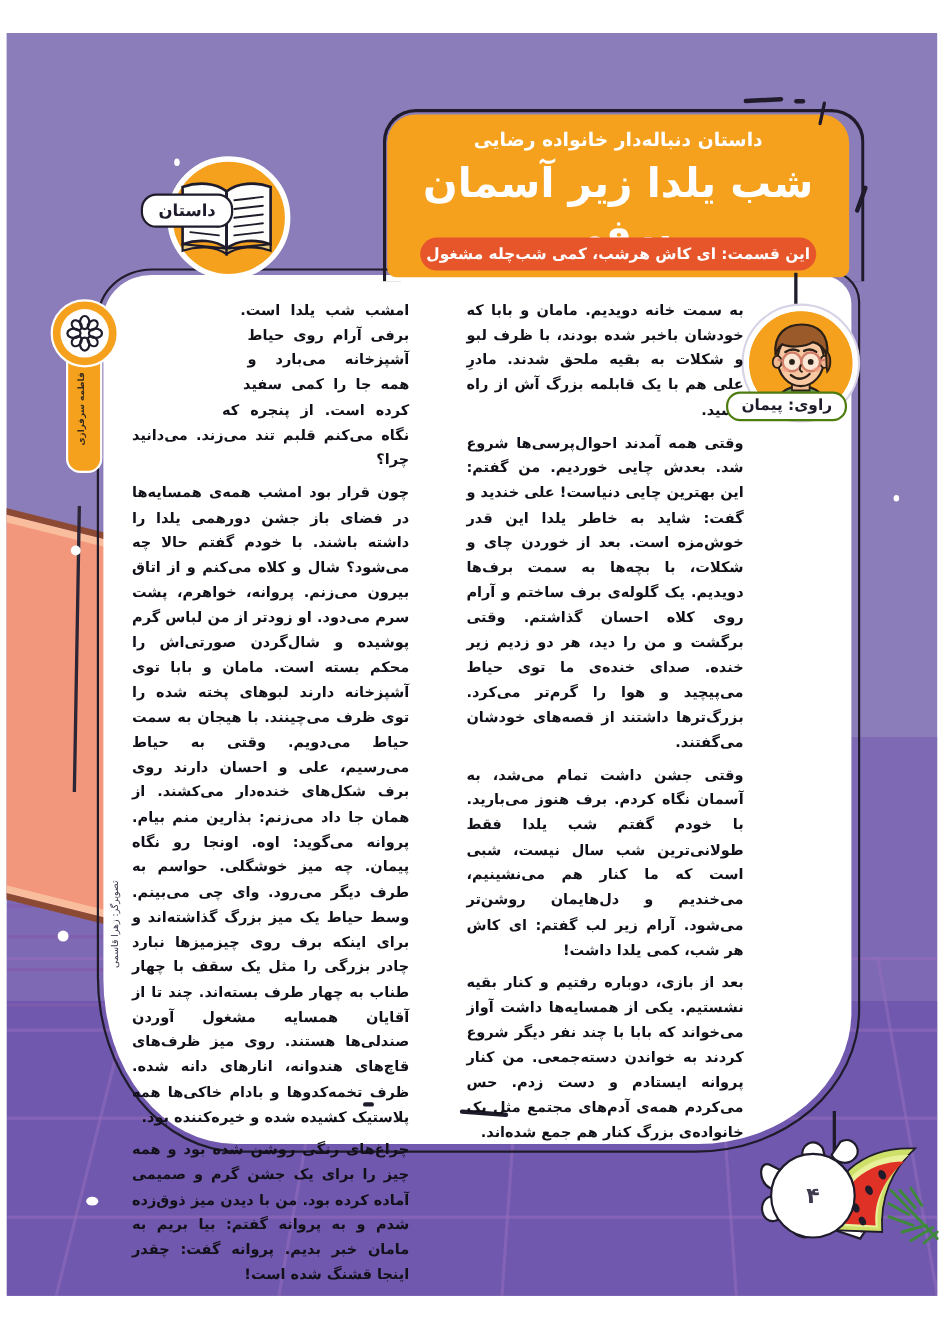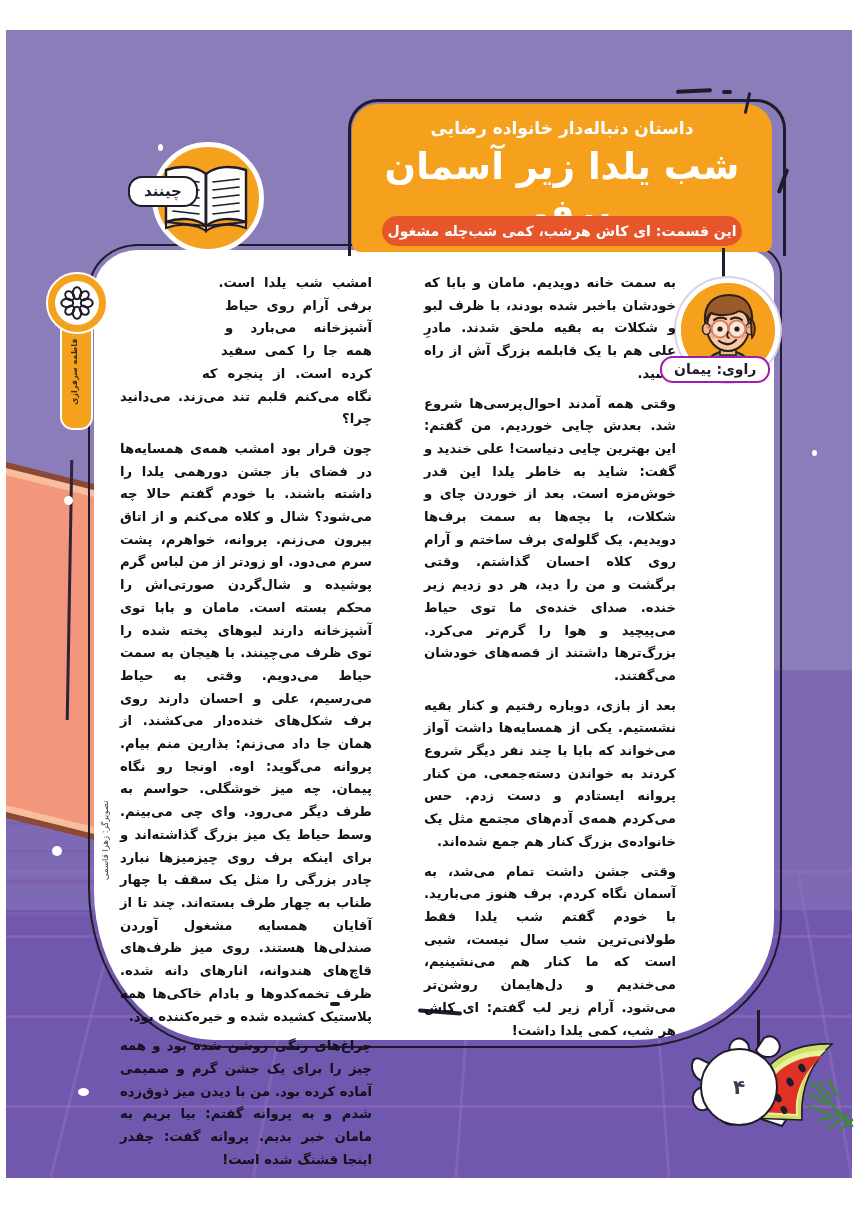--- a/index.html
+++ b/index.html
@@ -314,21 +314,21 @@
     background: #f5a11e;
     border: 5px solid #ffffff;
     box-shadow: 0 0 0 2px #d8d2e6;
     overflow: hidden;
   }
   .narrator-label {
     position: absolute;
     left: 660px;
     top: 356px;
     background: #ffffff;
-    border: 2px solid #a21caf;
+    border: 2px solid #4d7c0f;
     border-radius: 13px;
     padding: 3px 12px 4px 12px;
     font-size: 14px;
     font-weight: bold;
     color: #1f1b2b;
     direction: rtl;
     z-index: 6;
   }
   .narrator-hook {
     position: absolute;
@@ -499,21 +499,21 @@
       <line x1="15" y1="43" x2="41" y2="46"></line>
       <line x1="15" y1="51" x2="41" y2="54"></line>
       <line x1="55" y1="22" x2="81" y2="19"></line>
       <line x1="55" y1="30" x2="81" y2="27"></line>
       <line x1="55" y1="38" x2="81" y2="35"></line>
       <line x1="55" y1="46" x2="81" y2="43"></line>
       <line x1="55" y1="54" x2="81" y2="51"></line>
     </g>
     <line x1="48" y1="14" x2="48" y2="66" stroke="#1f1b2b" stroke-width="2.4"></line>
   </svg>
-  <div class="story-badge-label">چینند</div>
+  <div class="story-badge-label">داستان</div>
 
   <div class="flower-stem"></div>
   <div class="author-vertical">فاطمه سرفرازی</div>
   <div class="flower-head">
     <div class="flower-inner">
       <svg width="34" height="34" viewBox="0 0 40 40">
         <g fill="none" stroke="#1f1b2b" stroke-width="2.4">
           <ellipse cx="20" cy="8.5" rx="5" ry="7"></ellipse>
           <ellipse cx="20" cy="31.5" rx="5" ry="7"></ellipse>
           <ellipse cx="8.5" cy="20" rx="7" ry="5"></ellipse>
@@ -576,22 +576,22 @@
 
     <div class="col col-right">
       <p><span class="narrator-float"></span><span>امشب شب یلدا است. برفی آرام روی حیاط آشپزخانه می‌بارد و همه جا را کمی سفید کرده است. از پنجره که نگاه می‌کنم قلبم تند می‌زند. می‌دانید چرا؟</span></p>
       <p>چون قرار بود امشب همه‌ی همسایه‌ها در فضای باز جشن دورهمی یلدا را داشته باشند. با خودم گفتم حالا چه می‌شود؟ شال و کلاه می‌کنم و از اتاق بیرون می‌زنم. پروانه، خواهرم، پشت سرم می‌دود. او زودتر از من لباس گرم پوشیده و شال‌گردن صورتی‌اش را محکم بسته است. مامان و بابا توی آشپزخانه دارند لبوهای پخته شده را توی ظرف می‌چینند. با هیجان به سمت حیاط می‌دویم. وقتی به حیاط می‌رسیم، علی و احسان دارند روی برف شکل‌های خنده‌دار می‌کشند. از همان جا داد می‌زنم: بذارین منم بیام. پروانه می‌گوید: اوه. اونجا رو نگاه پیمان. چه میز خوشگلی. حواسم به طرف دیگر می‌رود. وای چی می‌بینم. وسط حیاط یک میز بزرگ گذاشته‌اند و برای اینکه برف روی چیزمیزها نبارد چادر بزرگی را مثل یک سقف با چهار طناب به چهار طرف بسته‌اند. چند تا از آقایان همسایه مشغول آوردن صندلی‌ها هستند. روی میز ظرف‌های قاچ‌های هندوانه، انارهای دانه شده. ظرف تخمه‌کدوها و بادام خاکی‌ها همه پلاستیک کشیده شده و خیره‌کننده بود.</p>
       <p>چراغ‌های رنگی روشن شده بود و همه چیز را برای یک جشن گرم و صمیمی آماده کرده بود. من با دیدن میز ذوق‌زده شدم و به پروانه گفتم: بیا بریم به مامان خبر بدیم. پروانه گفت: چقدر اینجا قشنگ شده است!</p>
     </div>
 
     <div class="col col-left">
       <p>به سمت خانه دویدیم. مامان و بابا که خودشان باخبر شده بودند، با ظرف لبو و شکلات به بقیه ملحق شدند. مادرِ علی هم با یک قابلمه بزرگ آش از راه رسید.</p>
       <p>وقتی همه آمدند احوال‌پرسی‌ها شروع شد. بعدش چایی خوردیم. من گفتم: این بهترین چایی دنیاست! علی خندید و گفت: شاید به خاطر یلدا این قدر خوش‌مزه است. بعد از خوردن چای و شکلات، با بچه‌ها به سمت برف‌ها دویدیم. یک گلوله‌ی برف ساختم و آرام روی کلاه احسان گذاشتم. وقتی برگشت و من را دید، هر دو زدیم زیر خنده. صدای خنده‌ی ما توی حیاط می‌پیچید و هوا را گرم‌تر می‌کرد. بزرگ‌ترها داشتند از قصه‌های خودشان می‌گفتند.</p>
+      <p>وقتی جشن داشت تمام می‌شد، به آسمان نگاه کردم. برف هنوز می‌بارید. با خودم گفتم شب یلدا فقط طولانی‌ترین شب سال نیست، شبی است که ما کنار هم می‌نشینیم، می‌خندیم و دل‌هایمان روشن‌تر می‌شود. آرام زیر لب گفتم: ای کاش هر شب، کمی یلدا داشت!</p>
       <p>بعد از بازی، دوباره رفتیم و کنار بقیه نشستیم. یکی از همسایه‌ها داشت آواز می‌خواند که بابا با چند نفر دیگر شروع کردند به خواندن دسته‌جمعی. من کنار پروانه ایستادم و دست زدم. حس می‌کردم همه‌ی آدم‌های مجتمع مثل یک خانواده‌ی بزرگ کنار هم جمع شده‌اند.</p>
-      <p>وقتی جشن داشت تمام می‌شد، به آسمان نگاه کردم. برف هنوز می‌بارید. با خودم گفتم شب یلدا فقط طولانی‌ترین شب سال نیست، شبی است که ما کنار هم می‌نشینیم، می‌خندیم و دل‌هایمان روشن‌تر می‌شود. آرام زیر لب گفتم: ای کاش هر شب، کمی یلدا داشت!</p>
     </div>
 
   </div>
 
   <div class="page-badge-hook"></div>
 
   <svg class="bow" viewBox="0 0 120 110">
     <path d="M16 30 C4 22 2 44 14 50 C24 55 36 50 40 42 Z" fill="#ffffff" stroke="#1f1b2b" stroke-width="2"></path>
     <path d="M14 58 C2 62 6 82 18 80 C28 78 36 68 36 60 Z" fill="#ffffff" stroke="#1f1b2b" stroke-width="2"></path>
     <path d="M30 74 C28 90 44 100 52 92 C58 86 56 74 48 70 Z" fill="#ffffff" stroke="#1f1b2b" stroke-width="2"></path>

